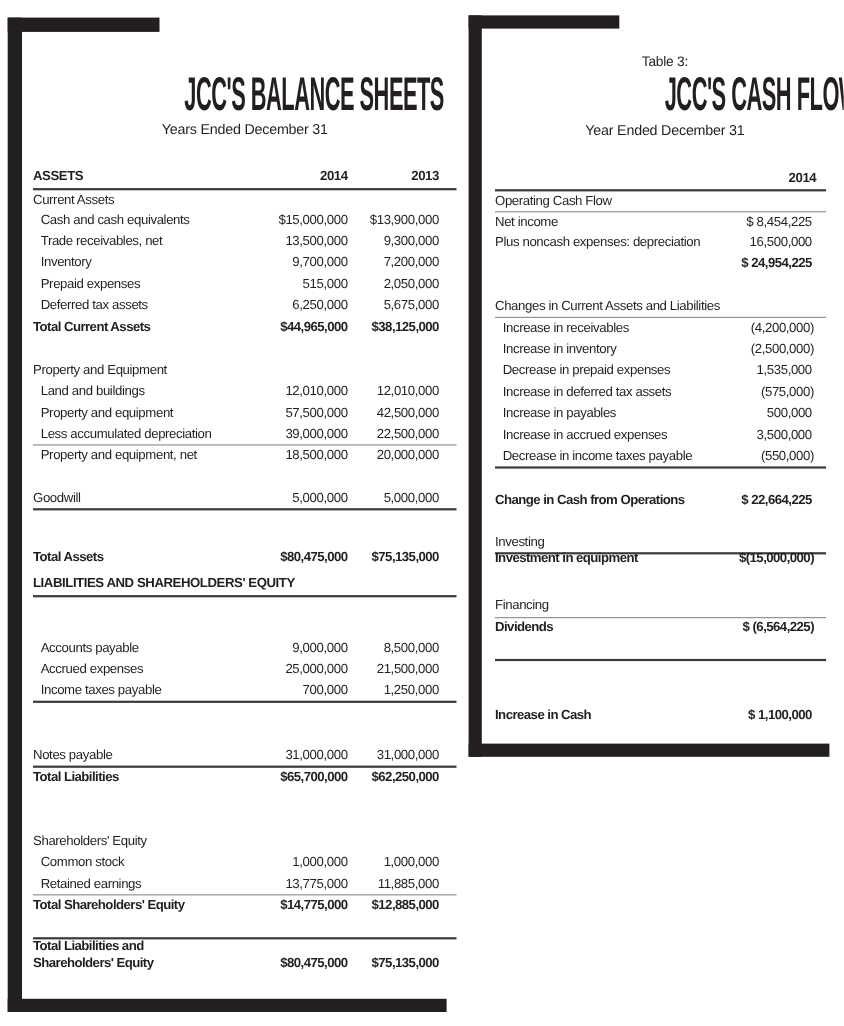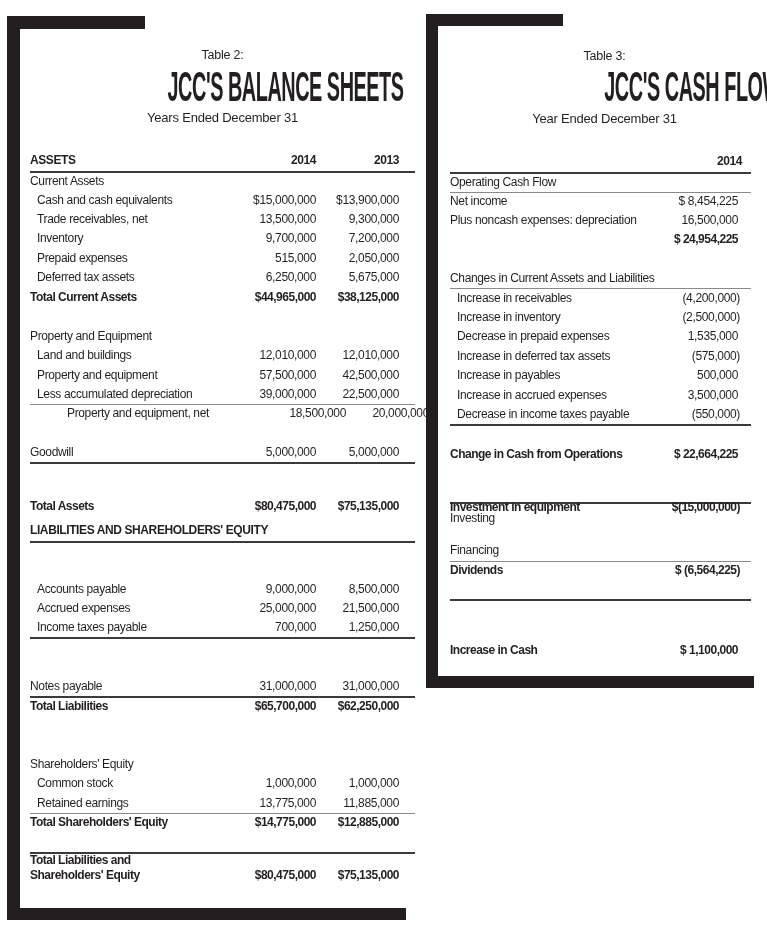--- a/index.html
+++ b/index.html
@@ -37,21 +37,20 @@
   #cf .rule { width: 301px; }
 </style>
 </head>
 <body>
 
 <div class="bar" style="left:7px; top:16px; width:138px; height:13px;"></div>
 <div class="bar" style="left:7px; top:16px; width:13px; height:904px;"></div>
 <div class="bar" style="left:7px; top:908px; width:399px; height:12px;"></div>
 
 <div class="panel" id="bs" style="left:30px; top:0; width:385px; height:933px;">
-  <div class="caption" style="top:48px;">Table 2:</div>
   <div class="title-wrap" style="top:64px;">
     <span class="title" id="bs-title" style="transform: scaleX(0.461769);">JCC'S BALANCE SHEETS</span>
   </div>
   <div class="subtitle" style="top:110px;">Years Ended December 31</div>
 
   <div class="row hdr" style="top:151px;">
     <span class="lbl">ASSETS</span>
     <span class="v1">2014</span>
     <span class="v2">2013</span>
   </div>
@@ -103,21 +102,21 @@
     <span class="lbl indent">Property and equipment</span>
     <span class="v1">57,500,000</span>
     <span class="v2">42,500,000</span>
   </div>
   <div class="row" style="top:385px;">
     <span class="lbl indent">Less accumulated depreciation</span>
     <span class="v1">39,000,000</span>
     <span class="v2">22,500,000</span>
   </div>
   <div class="rule" style="top:404px;"></div>
-  <div class="row" style="top:404px;margin-left:30px;">
+  <div class="row" style="top:404px;">
     <span class="lbl indent">Property and equipment, net</span>
     <span class="v1">18,500,000</span>
     <span class="v2">20,000,000</span>
   </div>
 
   <div class="row" style="top:443px;">
     <span class="lbl">Goodwill</span>
     <span class="v1">5,000,000</span>
     <span class="v2">5,000,000</span>
   </div>
@@ -256,21 +255,21 @@
   <div class="row" style="top:405px;">
     <span class="lbl indent">Decrease in income taxes payable</span>
     <span class="v1 paren">(550,000)</span>
   </div>
   <div class="rule dark" style="top:424px;"></div>
   <div class="row bold" style="top:445px;">
     <span class="lbl">Change in Cash from Operations</span>
     <span class="v1">$ 22,664,225</span>
   </div>
 
-  <div class="row" style="top:509px;">
+  <div class="row" style="top:483px;">
     <span class="lbl">Investing</span>
   </div>
   <div class="rule dark" style="top:502px;"></div>
   <div class="row bold" style="top:498px;">
     <span class="lbl">Investment in equipment</span>
     <span class="v1 paren">$(15,000,000)</span>
   </div>
 
   <div class="row" style="top:541px;">
     <span class="lbl">Financing</span>

